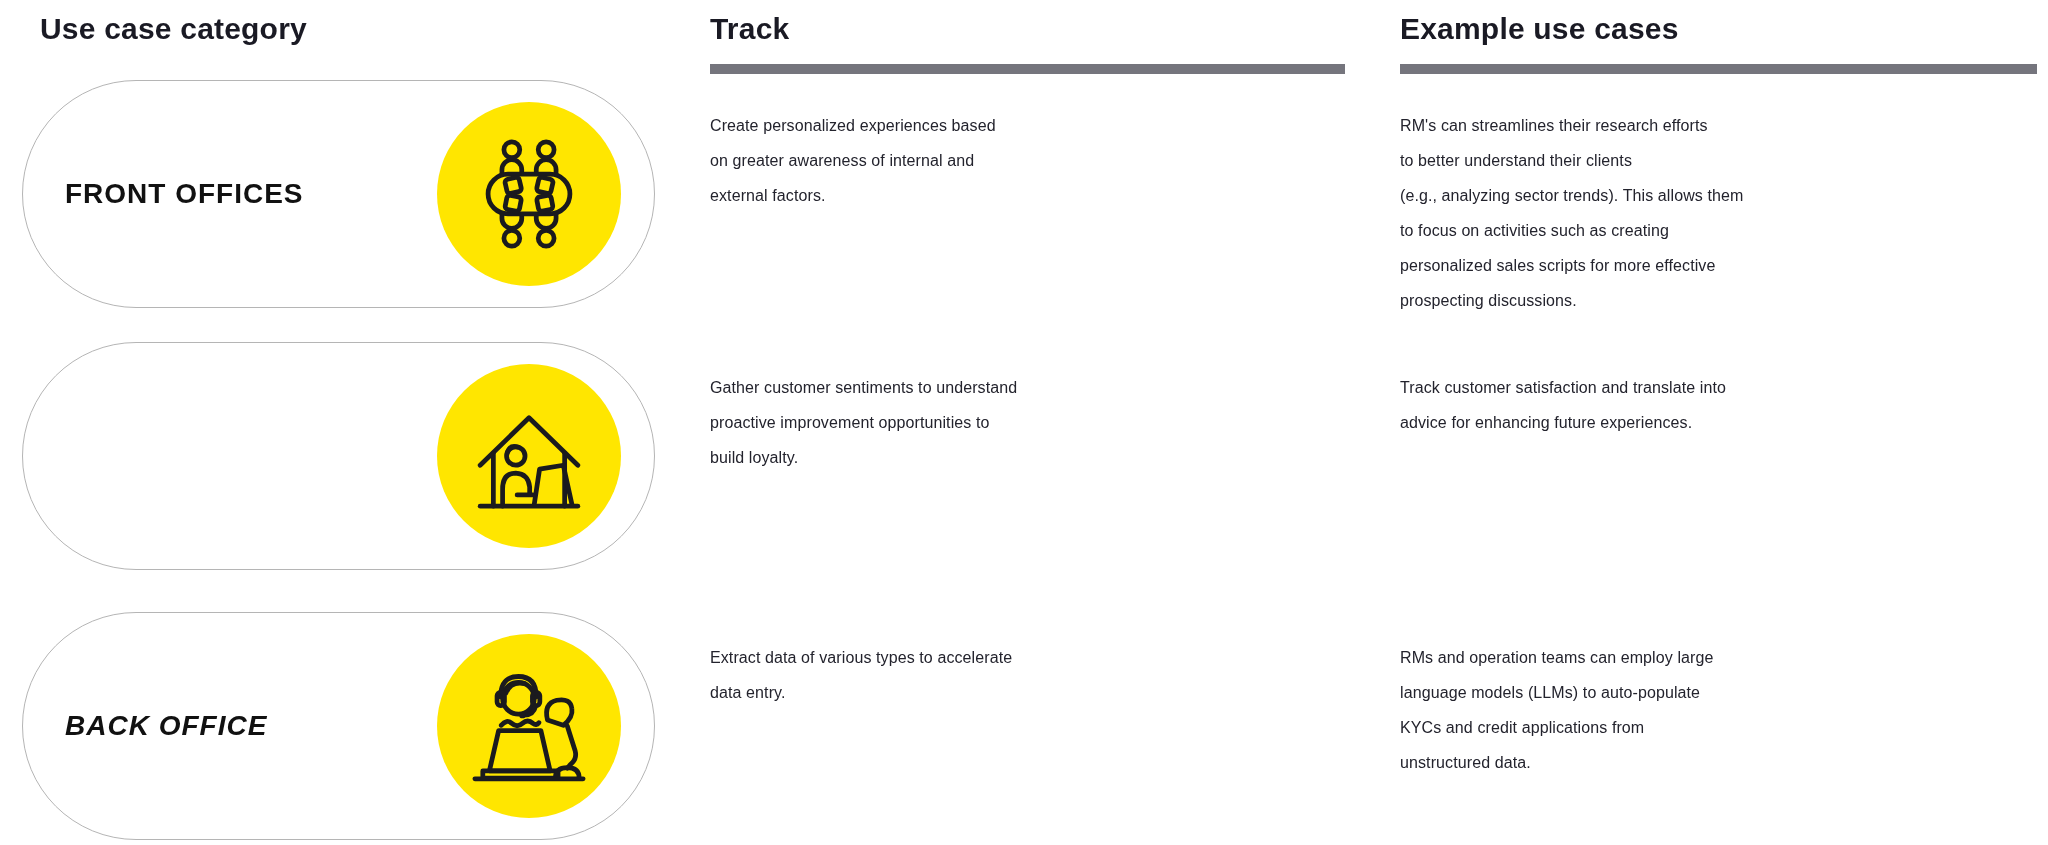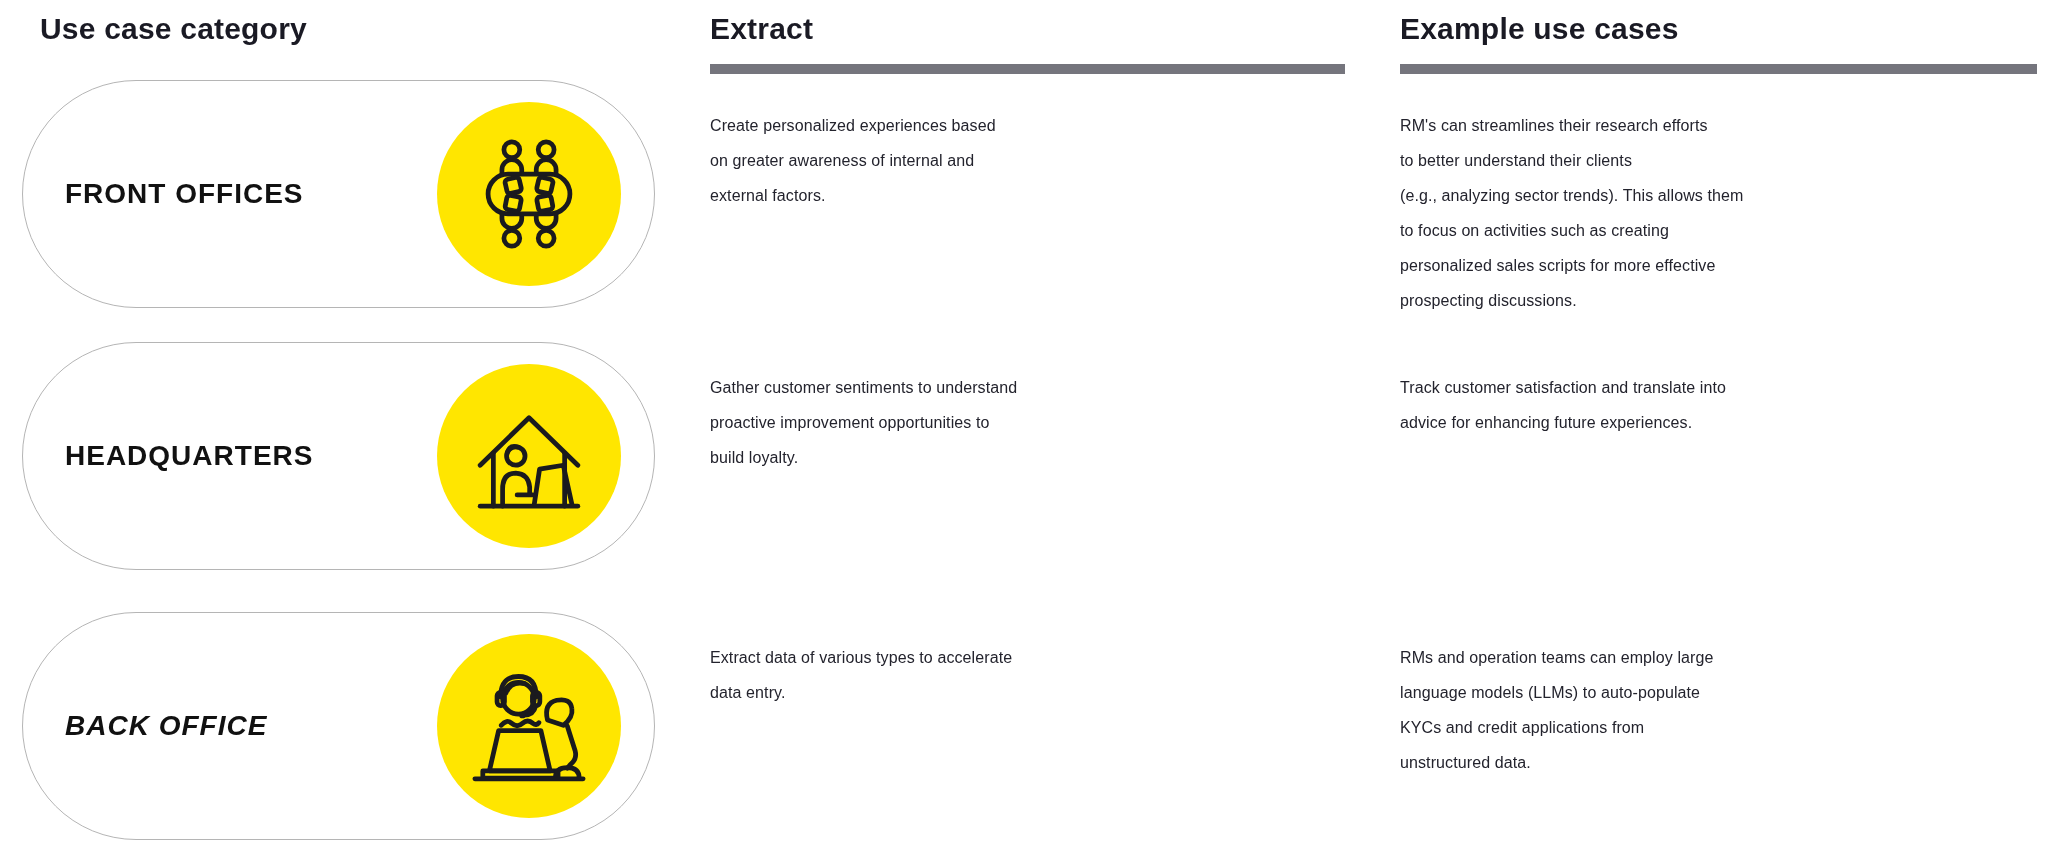--- a/index.html
+++ b/index.html
@@ -53,21 +53,21 @@
   .ic{stroke:#1A1A1E;stroke-width:3.6;fill:none;stroke-linecap:round;stroke-linejoin:round;}
   .ic-fillyellow{fill:var(--accent-yellow);}
   .ic-filldark{fill:#1A1A1E;stroke:none;}
 </style>
 </head>
 <body>
 
 <div class="canvas">
 
   <div class="col-header hdr-category">Use case category</div>
-  <div class="col-header hdr-action">Extract</div>
+  <div class="col-header hdr-action">Track</div>
   <div class="col-header hdr-examples">Example use cases</div>
   <div class="rule rule-action"></div>
   <div class="rule rule-examples"></div>
 
   <div class="pill pill-1">
     <span class="pill-label">FRONT OFFICES</span>
     <span class="icon-badge">
       <svg width="132" height="132" viewBox="0 0 100 100">
         <g class="ic">
 
@@ -95,21 +95,20 @@
 on greater awareness of internal and
 external factors.</div>
   <div class="cell cell-example row-1">RM's can streamlines their research efforts
 to better understand their clients
 (e.g., analyzing sector trends). This allows them
 to focus on activities such as creating
 personalized sales scripts for more effective
 prospecting discussions.</div>
 
   <div class="pill pill-2">
-    <span class="pill-label">HEADQUARTERS</span>
     <span class="icon-badge">
       <svg width="132" height="132" viewBox="0 0 100 100">
         <g class="ic">
 
           <path d="M13 57 L50 21 L87 57"></path>
 
           <path d="M23 48 V88"></path>
           <path d="M77 48 V88"></path>
 
           <circle cx="40" cy="50" r="7"></circle>

